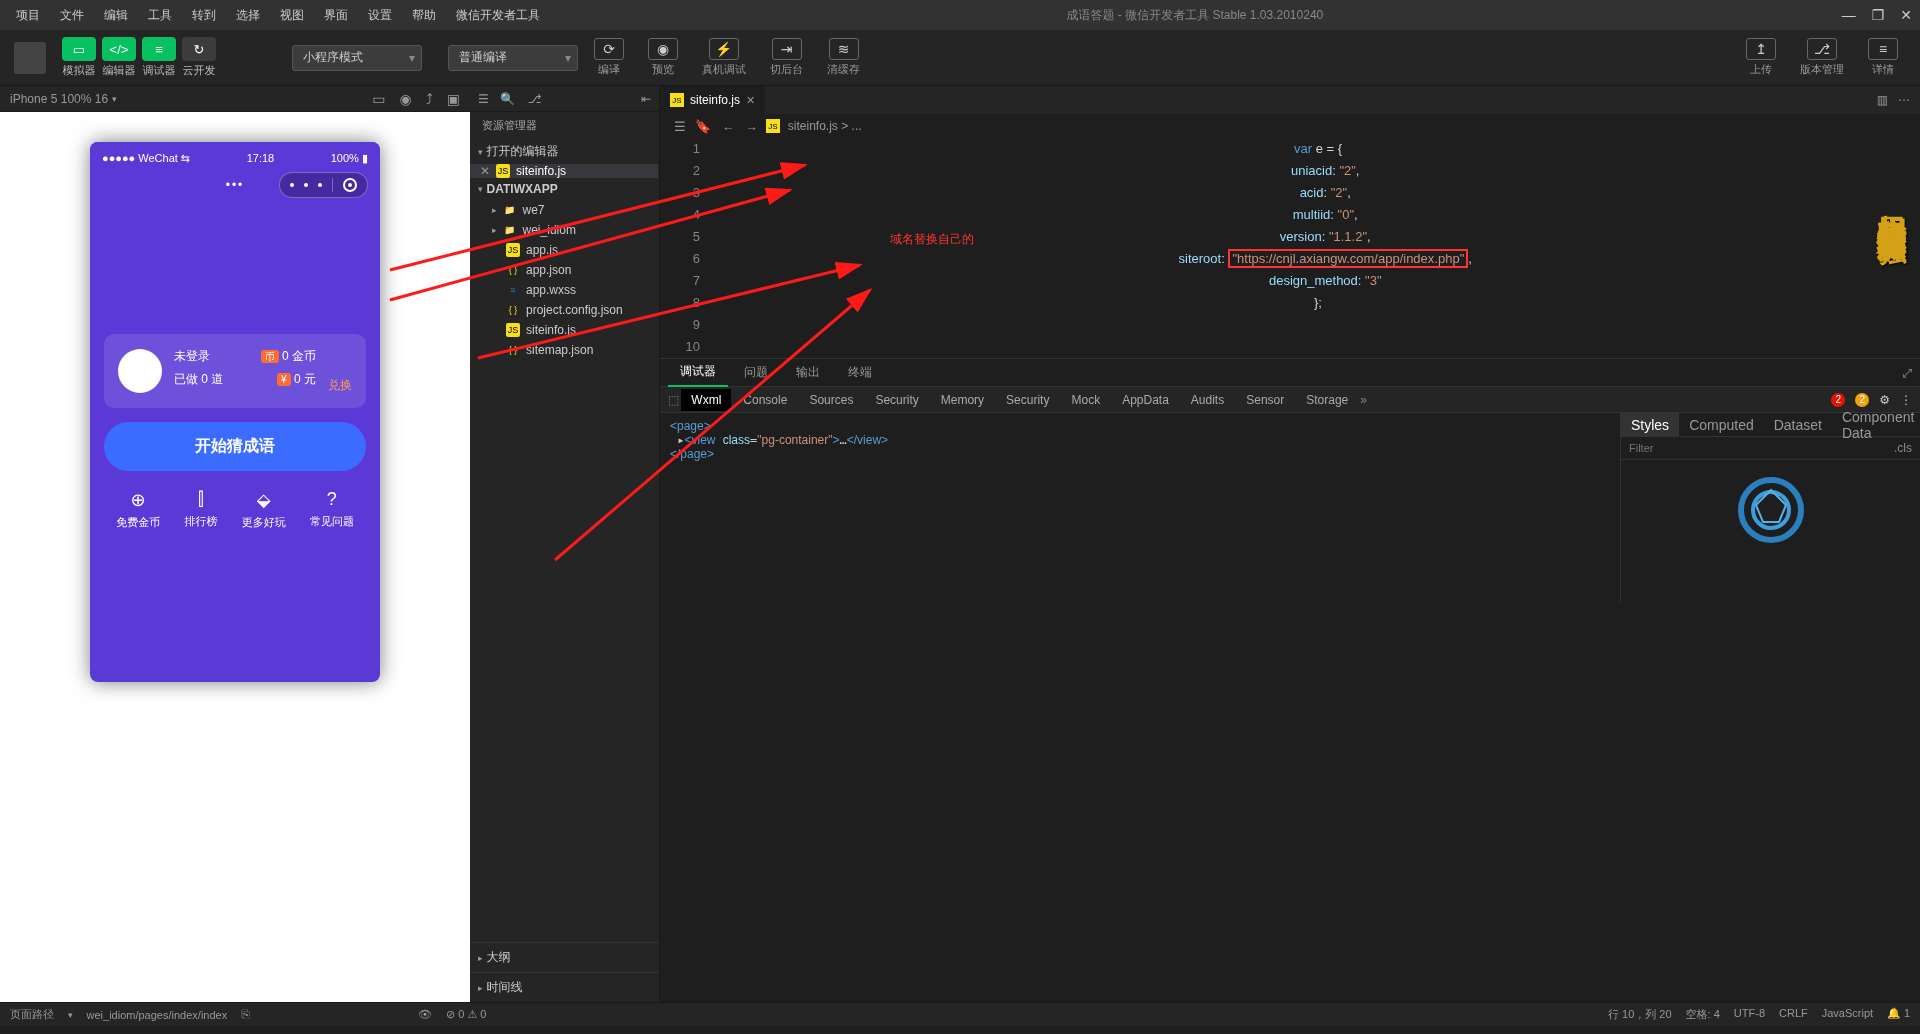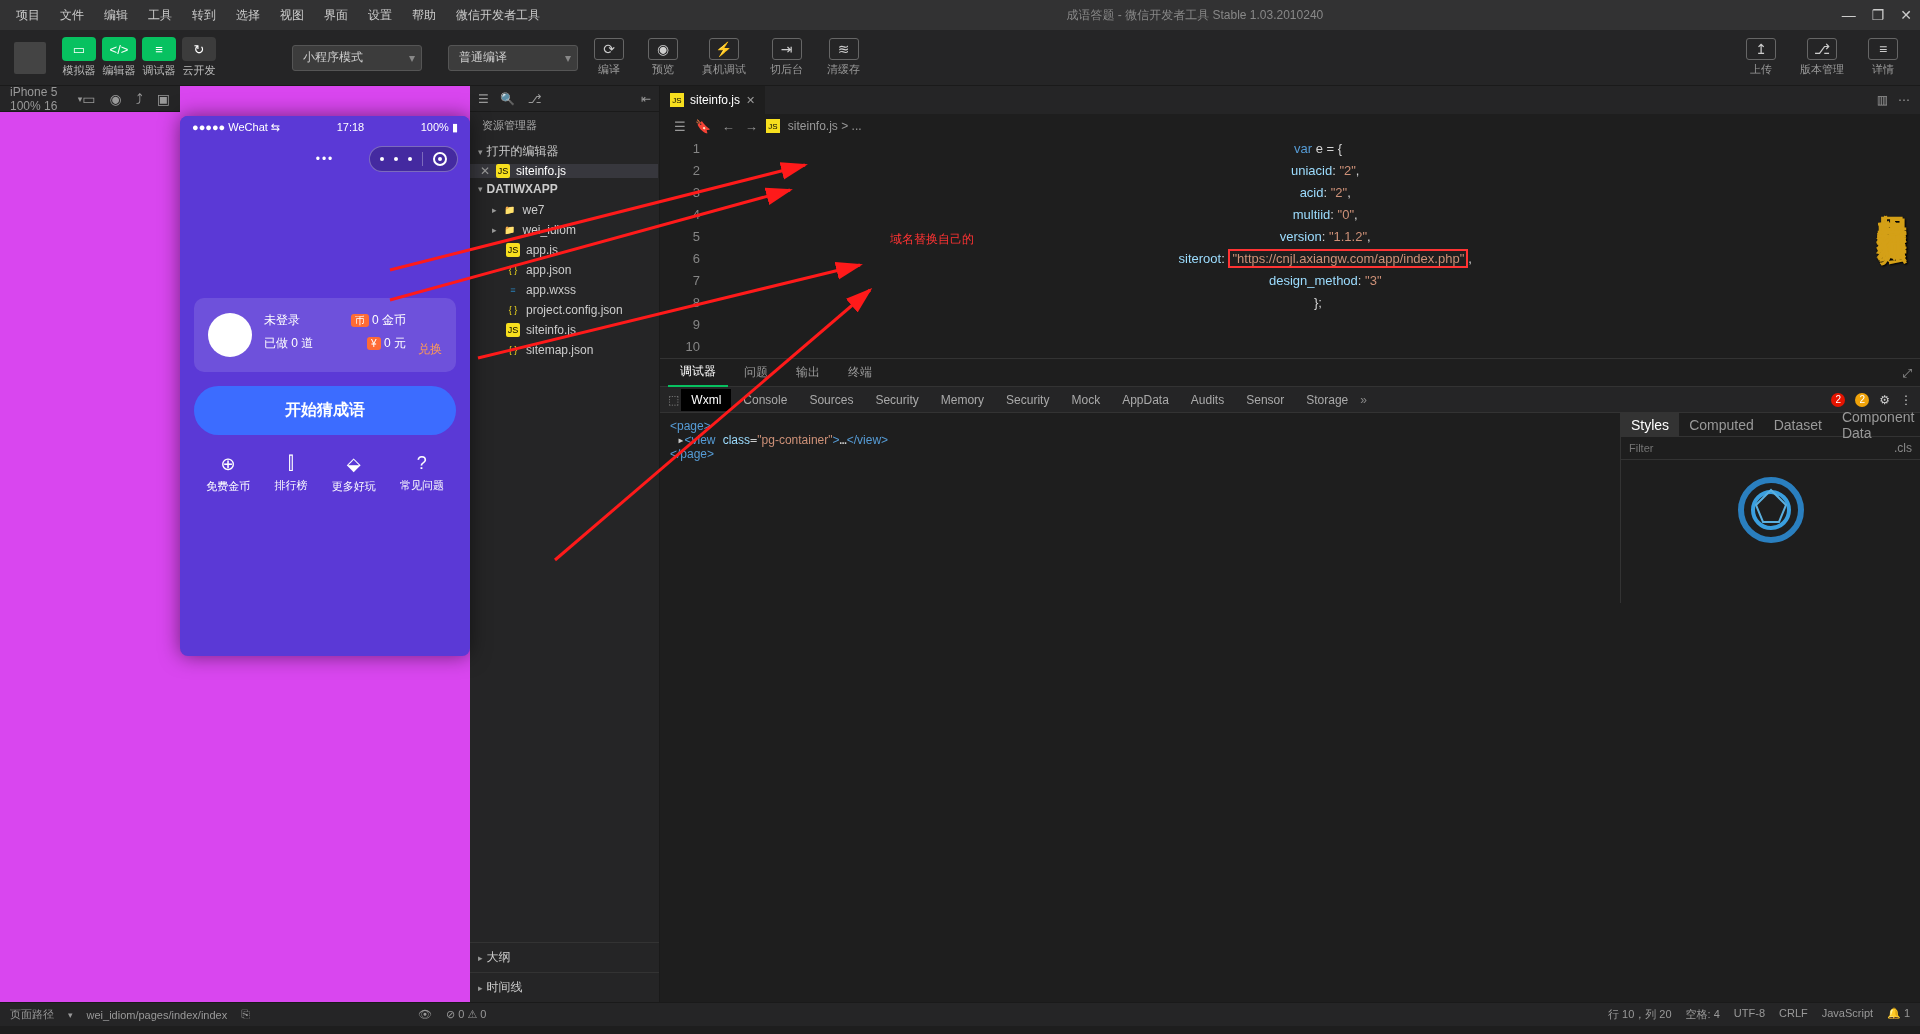--- a/index.html
+++ b/index.html
@@ -26,29 +26,29 @@
 .spacer { flex: 1; }
 .toolbtn { display: flex; flex-direction: column; align-items: center; gap: 2px; padding: 0 8px; }
 .toolbtn .ic { width: 28px; height: 20px; display: flex; align-items: center; justify-content: center; color: #ccc; font-size: 14px; }
 .toolbtn .ic.box { border: 1px solid #666; border-radius: 3px; width: 30px; height: 22px; }
 .toolbtn .lbl { font-size: 11px; color: #999; font-family: Liberation Serif, serif; }
 
 
 .main { display: flex; height: 916px; }
 
 
-.sim-panel { width: 470px; background: #d946ef; display: flex; flex-direction: row; }
+.sim-panel { width: 470px; background: #ffffff; display: flex; flex-direction: column; }
 .sim-header { height: 26px; background: #252526; display: flex; align-items: center; padding: 0 10px; justify-content: space-between; color: #999; border-bottom: 1px solid #1a1a1a; }
 .sim-header .left { display: flex; align-items: center; gap: 4px; }
 .sim-header .right { display: flex; gap: 14px; font-size: 14px; }
 .sim-body { flex: 1; display: flex; align-items: flex-start; justify-content: center; padding-top: 30px; }
 
 
 .phone { width: 290px; height: 540px; background: #5b39d6; border-radius: 8px; overflow: hidden; position: relative; box-shadow: 0 0 20px rgba(0,0,0,.5); }
-.ph-status { height: 22px; display: flex; align-items: center; justify-content: space-between; padding: 6px 12px; color: #fff; font-size: 11px; background: #5b39d6; }
+.ph-status { height: 22px; display: flex; align-items: center; justify-content: space-between; padding: 16px 12px; color: #fff; font-size: 11px; background: #5b39d6; }
 .ph-capsule { position: absolute; top: 30px; right: 12px; display: flex; align-items: center; background: rgba(0,0,0,.25); border-radius: 20px; padding: 5px 10px; gap: 10px; border: 1px solid rgba(255,255,255,.3); }
 .ph-capsule .dot { width: 4px; height: 4px; background: #fff; border-radius: 50%; }
 .ph-capsule .ring { width: 14px; height: 14px; border: 2px solid #fff; border-radius: 50%; position: relative; }
 .ph-capsule .ring::after { content: ""; position: absolute; width: 4px; height: 4px; background: #fff; border-radius: 50%; top: 3px; left: 3px; }
 .ph-dots { position: absolute; top: 36px; left: 50%; transform: translateX(-50%); color: #fff; letter-spacing: 2px; }
 .ph-card { margin: 160px 14px 0; background: rgba(255,255,255,.12); border-radius: 10px; padding: 14px; display: flex; gap: 12px; align-items: center; }
 .ph-card .av { width: 44px; height: 44px; background: #fff; border-radius: 50%; }
 .ph-card .info { flex: 1; color: #fff; font-size: 12px; }
 .ph-card .info .r1 { display: flex; justify-content: space-between; margin-bottom: 6px; }
 .ph-card .badge { background: #ff6b35; padding: 1px 4px; border-radius: 3px; font-size: 10px; }

